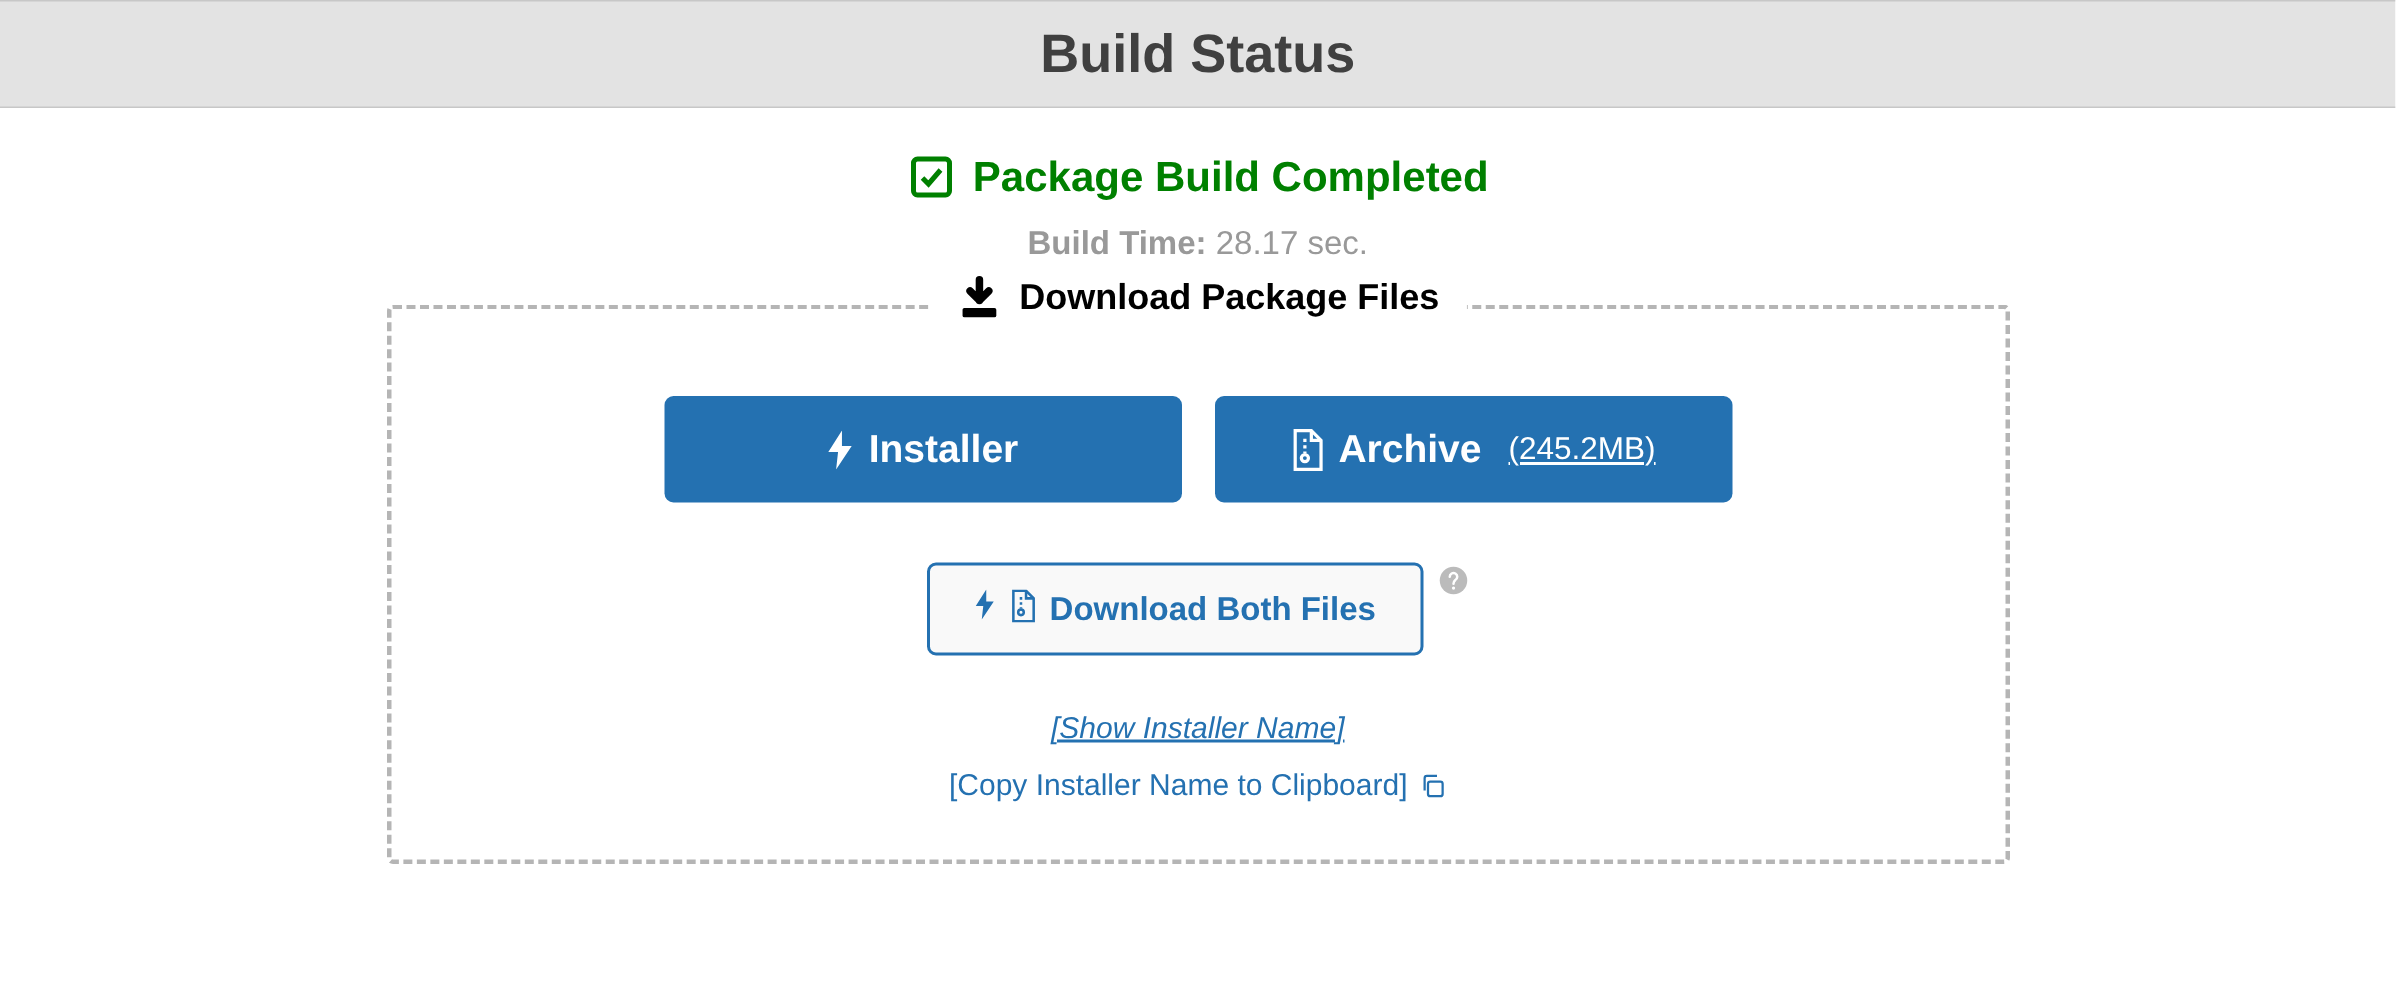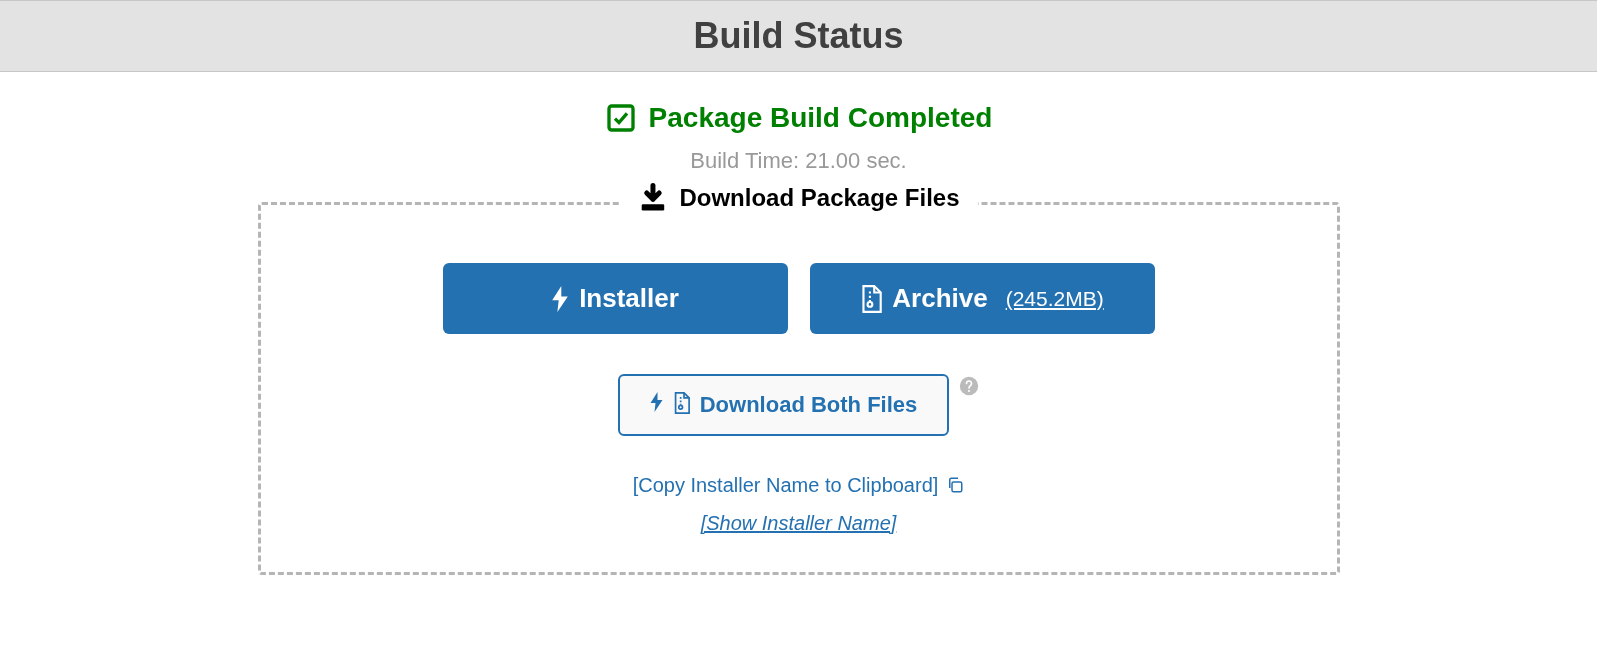--- a/index.html
+++ b/index.html
@@ -31,21 +31,21 @@
       color: #008000;
       font-weight: 700;
       font-size: 28px;
     }
     .status-line svg { flex-shrink: 0; }
     .build-time {
       margin-top: 10px;
       font-size: 22px;
       color: #999;
     }
-    .build-time .label { font-weight: 400; }
+    .build-time .label { font-weight: 700; }
     .download-box {
       width: 1082px;
       margin: 0 auto 30px auto;
       border: 3px dashed #b5b5b5;
       border-radius: 4px;
       position: relative;
       padding: 58px 20px 30px 20px;
       text-align: center;
     }
     .legend {
@@ -142,21 +142,21 @@
 <div class="status-area">
   <div class="status-line">
     <svg width="32" height="32" viewBox="0 0 24 24" fill="none" stroke="#008000" stroke-width="2.5">
       <rect x="3" y="3" width="18" height="18" rx="2"></rect>
       <path d="M7.5 12.5 L10.5 15.5 L16.5 8.5"></path>
     </svg>
     <span>Package Build Completed</span>
   </div>
   <div class="build-time">
     <span class="label">Build Time:</span>
-    <span>21.00 sec.</span>
+    <span>28.17 sec.</span>
   </div>
 </div>
 
 <div class="download-box">
   <div class="legend">
     <svg width="30" height="30" viewBox="0 0 24 24" fill="#000">
       <path d="M12 2 L12 13 M12 13 L7 8 M12 13 L17 8" stroke="#000" stroke-width="4" stroke-linecap="round" stroke-linejoin="round" fill="none"></path>
       <rect x="3" y="17" width="18" height="5" rx="1"></rect>
     </svg>
     <span>Download Package Files</span>
@@ -195,26 +195,26 @@
       <span>Download Both Files</span>
     </button>
     <svg class="help-icon" width="20" height="20" viewBox="0 0 24 24" fill="#bbb">
       <circle cx="12" cy="12" r="11"></circle>
       <path d="M9 9 a3 3 0 1 1 4.5 2.6 C12.5 12.5 12 13 12 14.5" stroke="#fff" stroke-width="2" fill="none" stroke-linecap="round"></path>
       <circle cx="12" cy="18" r="1.3" fill="#fff"></circle>
     </svg>
   </div>
 
   <div class="links-area">
+    <div>
+      <span class="show-link">[Show Installer Name]</span>
+    </div>
     <div>
       <span class="copy-link">
         <span>[Copy Installer Name to Clipboard]</span>
         <svg width="18" height="18" viewBox="0 0 24 24" fill="none" stroke="#2471b1" stroke-width="2">
           <rect x="8" y="8" width="13" height="13" rx="2"></rect>
           <path d="M5 16 L5 5 a2 2 0 0 1 2 -2 L16 3"></path>
         </svg>
       </span>
     </div>
-    <div>
-      <span class="show-link">[Show Installer Name]</span>
-    </div>
   </div>
 </div>
 
 </body></html>

